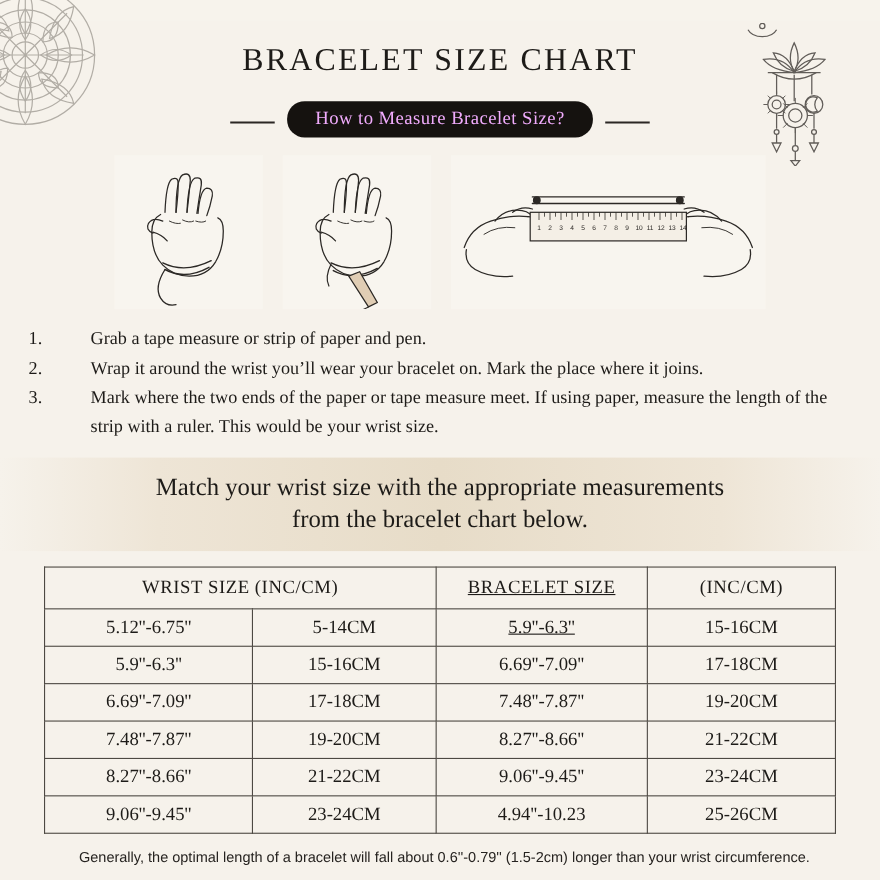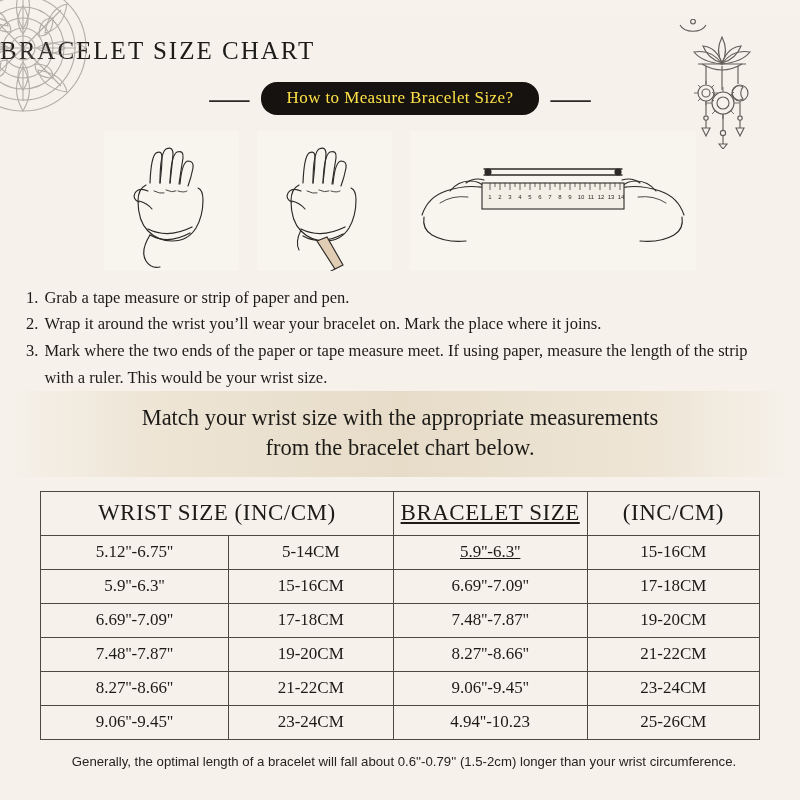--- a/index.html
+++ b/index.html
@@ -35,43 +35,43 @@
     position: absolute;
     right: 18px;
     top: 2px;
     width: 120px;
     height: 130px;
     opacity: 0.8;
   }
 
   
   .title {
-    text-align: left;
-    font-size: 25px;
+    text-align: center;
+    font-size: 29px;
     letter-spacing: 2px;
     padding-top: 20px;
     font-weight: normal;
     font-family: "Liberation Serif", serif;
   }
 
   .subtitle-row {
     display: flex;
     align-items: center;
     justify-content: center;
     gap: 10px;
     margin-top: 10px;
   }
   .flourish {
     font-size: 22px;
     color: #2b2724;
     font-family: "DejaVu Serif", serif;
   }
   .pill {
     background: #15120f;
-    color: #fde047;
+    color: #f0abfc;
     border-radius: 16px;
     padding: 6px 26px 7px;
     font-size: 17px;
     letter-spacing: 0.4px;
     font-family: "Liberation Serif", serif;
   }
 
   
   .panels {
     display: flex;
@@ -93,24 +93,25 @@
     margin: 14px 26px 0 26px;
     font-size: 16.5px;
     line-height: 1.62;
     font-family: "Liberation Serif", serif;
   }
   .step {
     display: flex;
     gap: 6px;
   }
   .step .num { flex: 0 0 auto; }
-  .step .txt { flex: 1 1 auto; }
+  .step .txt { flex: 1 1 auto; margin-left: 38px; }
 
   
   .banner {
+    margin-top: 14px;
     padding: 12px 52px 14px;
     background: linear-gradient(90deg, #f6f2eb 0%, #eee5d6 18%, #e7dcc8 50%, #eee5d6 82%, #f6f2eb 100%);
     text-align: center;
     font-size: 22.5px;
     line-height: 1.32;
   }
 
   
   table.size-table {
     margin: 14px auto 0;
@@ -120,21 +121,21 @@
     font-family: "Liberation Serif", serif;
   }
   table.size-table th,
   table.size-table td {
     border: 1px solid #4d4943;
     text-align: center;
     padding: 6px 4px 7px;
     font-weight: normal;
   }
   table.size-table thead th {
-    font-size: 23px;
+    font-size: 17px;
     letter-spacing: 0.5px;
     padding: 8px 4px 9px;
   }
   .col-a { width: 190px; }
   .col-b { width: 168px; }
   .col-c { width: 192px; text-decoration: underline; }
   .col-d { width: 170px; margin-left: 16px; }
 
   
   .footnote {

